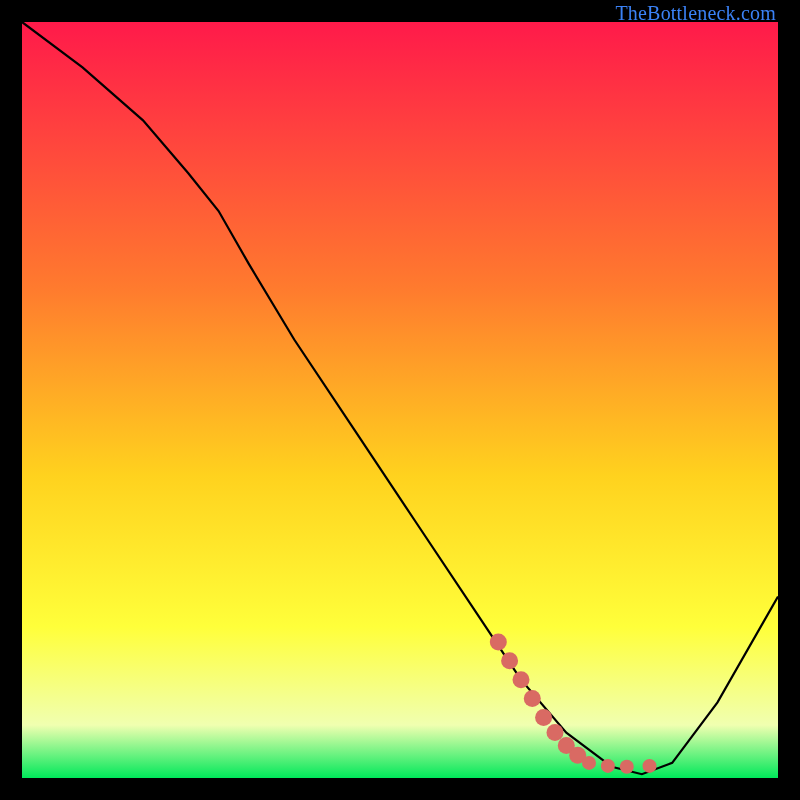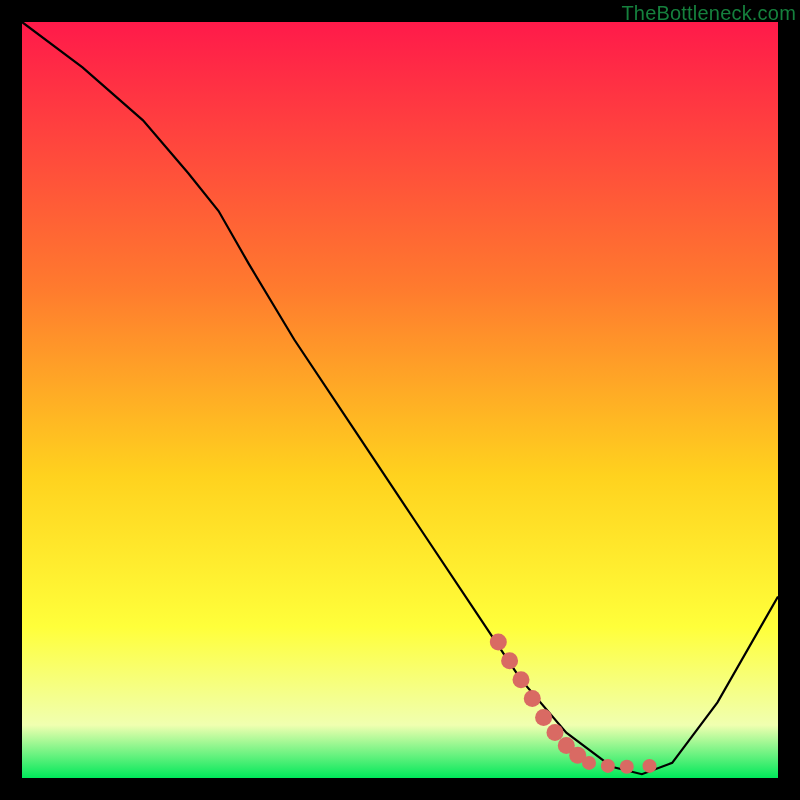--- a/index.html
+++ b/index.html
@@ -1,18 +1,18 @@
 <!DOCTYPE html>
 <html><head>
 <meta charset="utf-8">
 <style>
   * { margin: 0; padding: 0; box-sizing: border-box; }
   body { width: 800px; height: 800px; background: #000; position: relative; font-family: Arial, sans-serif; }
   .plot-area { position: absolute; left: 22px; top: 22px; width: 756px; height: 756px; overflow: hidden; }
-  .watermark { position: absolute; top: 2px; right: 4px; color: #15803d; font-size: 20px; font-weight: 500; letter-spacing: 0.2px; z-index: 30; }
+  .watermark { position: absolute; top: 2px; right: 24px; color: #3b82f6; font-size: 20px; font-weight: 500; letter-spacing: 0.2px; z-index: 30; font-family: Liberation Serif, serif; }
 </style>
 </head>
 <body>
 
 <div class="watermark">TheBottleneck.com</div>
 
 <div class="plot-area">
   <svg id="chart-svg" width="756" height="756" viewBox="0 0 756 756" preserveAspectRatio="none">
     <defs>
       <linearGradient id="bg-grad" x1="0" y1="0" x2="0" y2="1">

